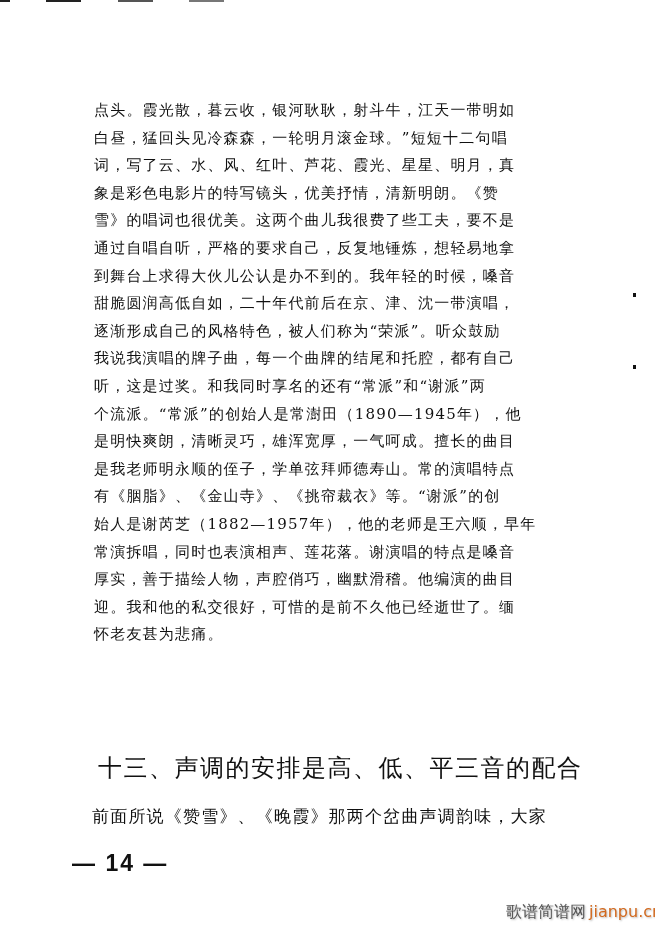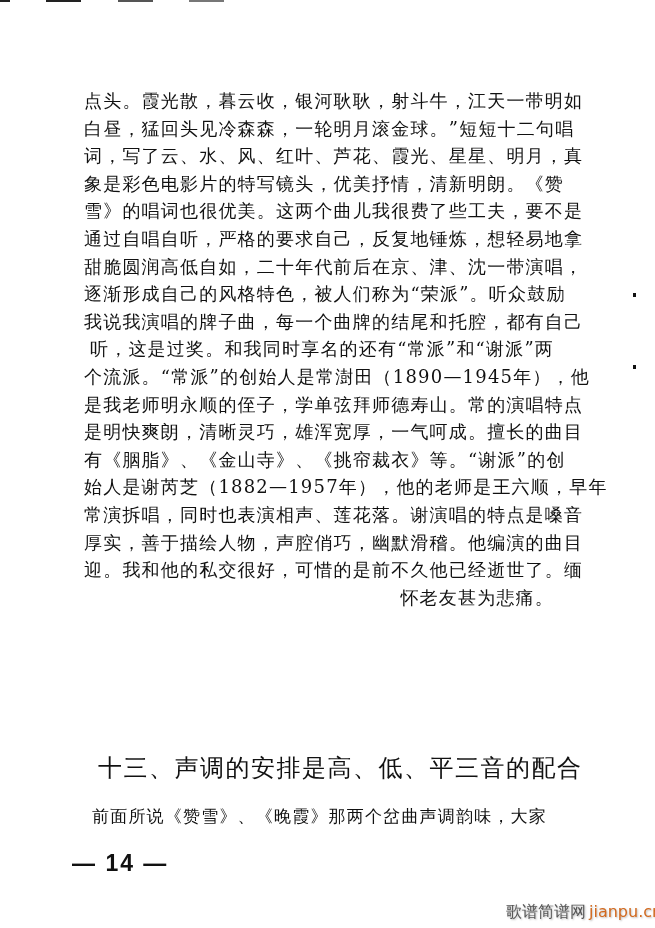--- a/index.html
+++ b/index.html
@@ -28,26 +28,25 @@
       height: 2px;
       background: #222;
     }
     .page {
       position: absolute;
       left: 84px;
       top: 87px;
       width: 470px;
     }
     .para {
-      margin: 0;
-      font-size: 18px;
+      margin: 10px;
+      font-size: 15px;
       line-height: 27.6px;
       letter-spacing: 1.2px;
       word-break: break-all;
-      text-align: right;
     }
     .line {
       display: block;
       white-space: nowrap;
       height: 27.6px;
     }
     .section-title {
       position: absolute;
       left: 98px;
       top: 752px;
@@ -106,27 +105,28 @@
 </div>
 
 <div class="page">
   <p class="para">
     <span class="line">点头。霞光散，暮云收，银河耿耿，射斗牛，江天一带明如</span>
     <span class="line">白昼，猛回头见冷森森，一轮明月滚金球。”短短十二句唱</span>
     <span class="line">词，写了云、水、风、红叶、芦花、霞光、星星、明月，真</span>
     <span class="line">象是彩色电影片的特写镜头，优美抒情，清新明朗。《赞</span>
     <span class="line">雪》的唱词也很优美。这两个曲儿我很费了些工夫，要不是</span>
     <span class="line">通过自唱自听，严格的要求自己，反复地锤炼，想轻易地拿</span>
+    <span class="line">到舞台上求得大伙儿公认是办不到的。我年轻的时候，嗓音</span>
     <span class="line">甜脆圆润高低自如，二十年代前后在京、津、沈一带演唱，</span>
     <span class="line">逐渐形成自己的风格特色，被人们称为“荣派”。听众鼓励</span>
     <span class="line">我说我演唱的牌子曲，每一个曲牌的结尾和托腔，都有自己</span>
     <span class="line">听，这是过奖。和我同时享名的还有“常派”和“谢派”两</span>
     <span class="line">个流派。“常派”的创始人是常澍田（1890—1945年），他</span>
+    <span class="line">是明快爽朗，清晰灵巧，雄浑宽厚，一气呵成。擅长的曲目</span>
     <span class="line">是我老师明永顺的侄子，学单弦拜师德寿山。常的演唱特点</span>
-    <span class="line">是明快爽朗，清晰灵巧，雄浑宽厚，一气呵成。擅长的曲目</span>
     <span class="line">有《胭脂》、《金山寺》、《挑帘裁衣》等。“谢派”的创</span>
     <span class="line">始人是谢芮芝（1882—1957年），他的老师是王六顺，早年</span>
     <span class="line">常演拆唱，同时也表演相声、莲花落。谢演唱的特点是嗓音</span>
     <span class="line">厚实，善于描绘人物，声腔俏巧，幽默滑稽。他编演的曲目</span>
     <span class="line">迎。我和他的私交很好，可惜的是前不久他已经逝世了。缅</span>
     <span class="line">怀老友甚为悲痛。</span>
   </p>
 </div>
 
 <div class="speck" style="left:633px;top:293px;"></div>

